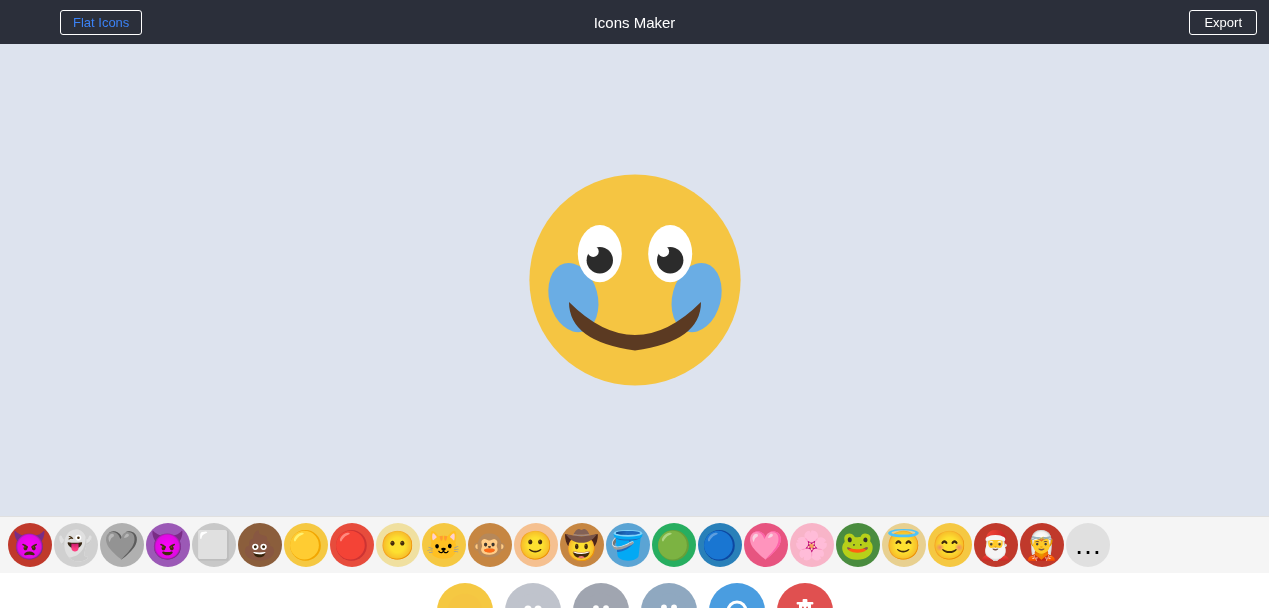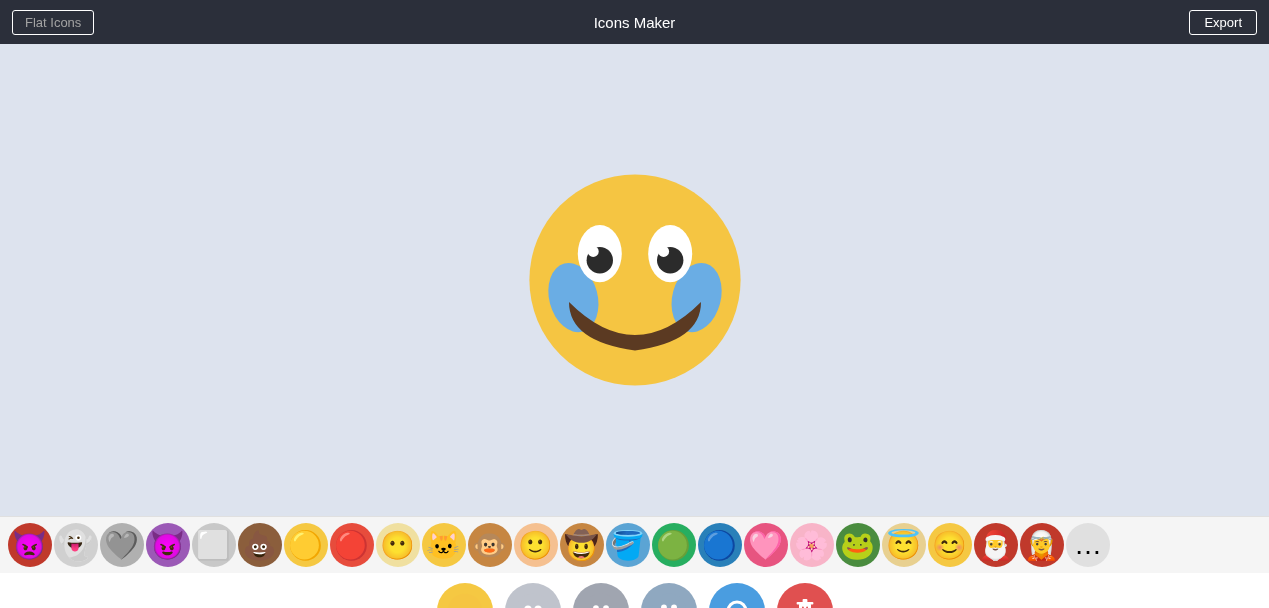--- a/index.html
+++ b/index.html
@@ -11,25 +11,26 @@
       height: 44px;
       display: flex;
       align-items: center;
       justify-content: space-between;
       padding: 0 12px;
       position: relative;
     }
     #flat-icons-btn {
       background: transparent;
       border: 1.5px solid #fff;
-      color: #a3a3a3;
+      color: #3b82f6;
       padding: 4px 12px;
       font-size: 13px;
       cursor: pointer;
       border-radius: 3px;
+      margin-left: 48px;
     }
     #header-title {
       position: absolute;
       left: 50%;
       transform: translateX(-50%);
       color: #fff;
       font-size: 15px;
       font-weight: 500;
       pointer-events: none;
     }

